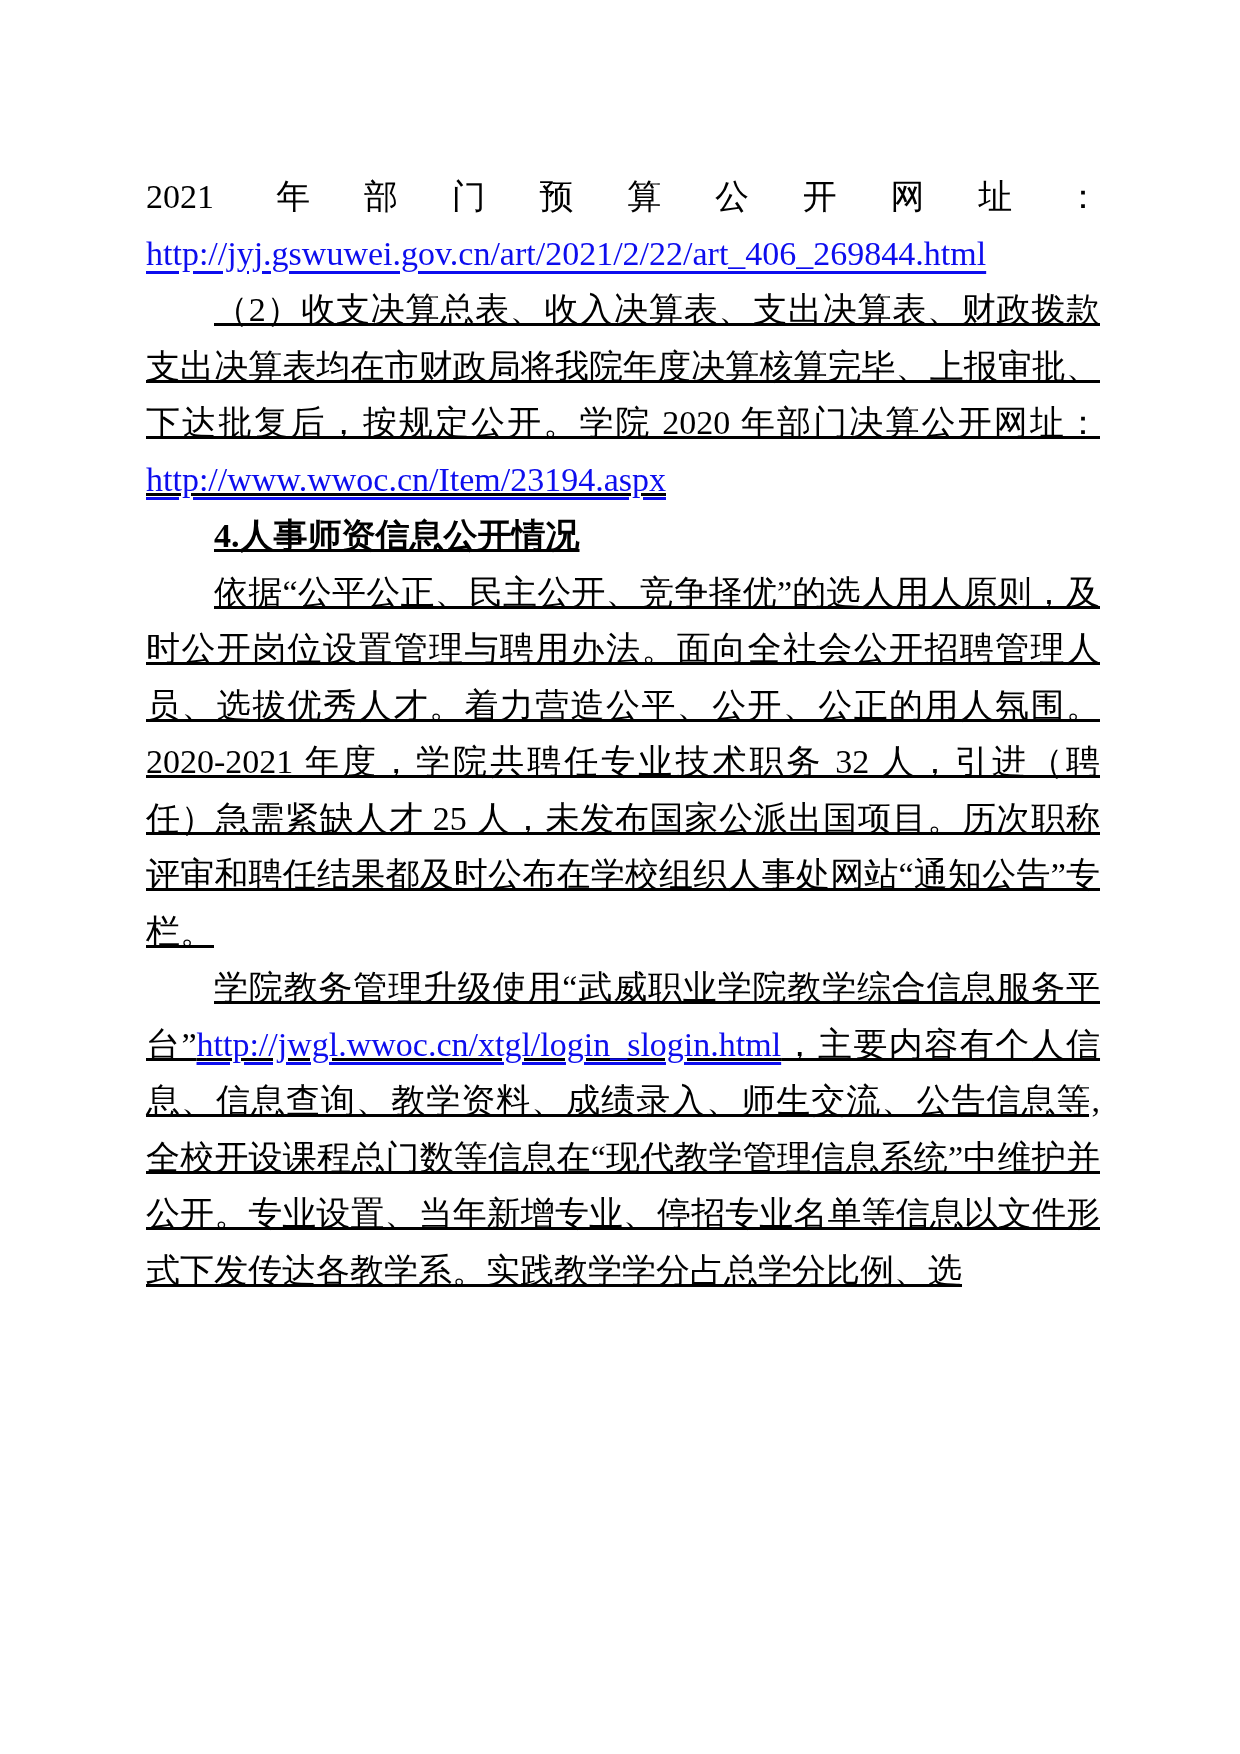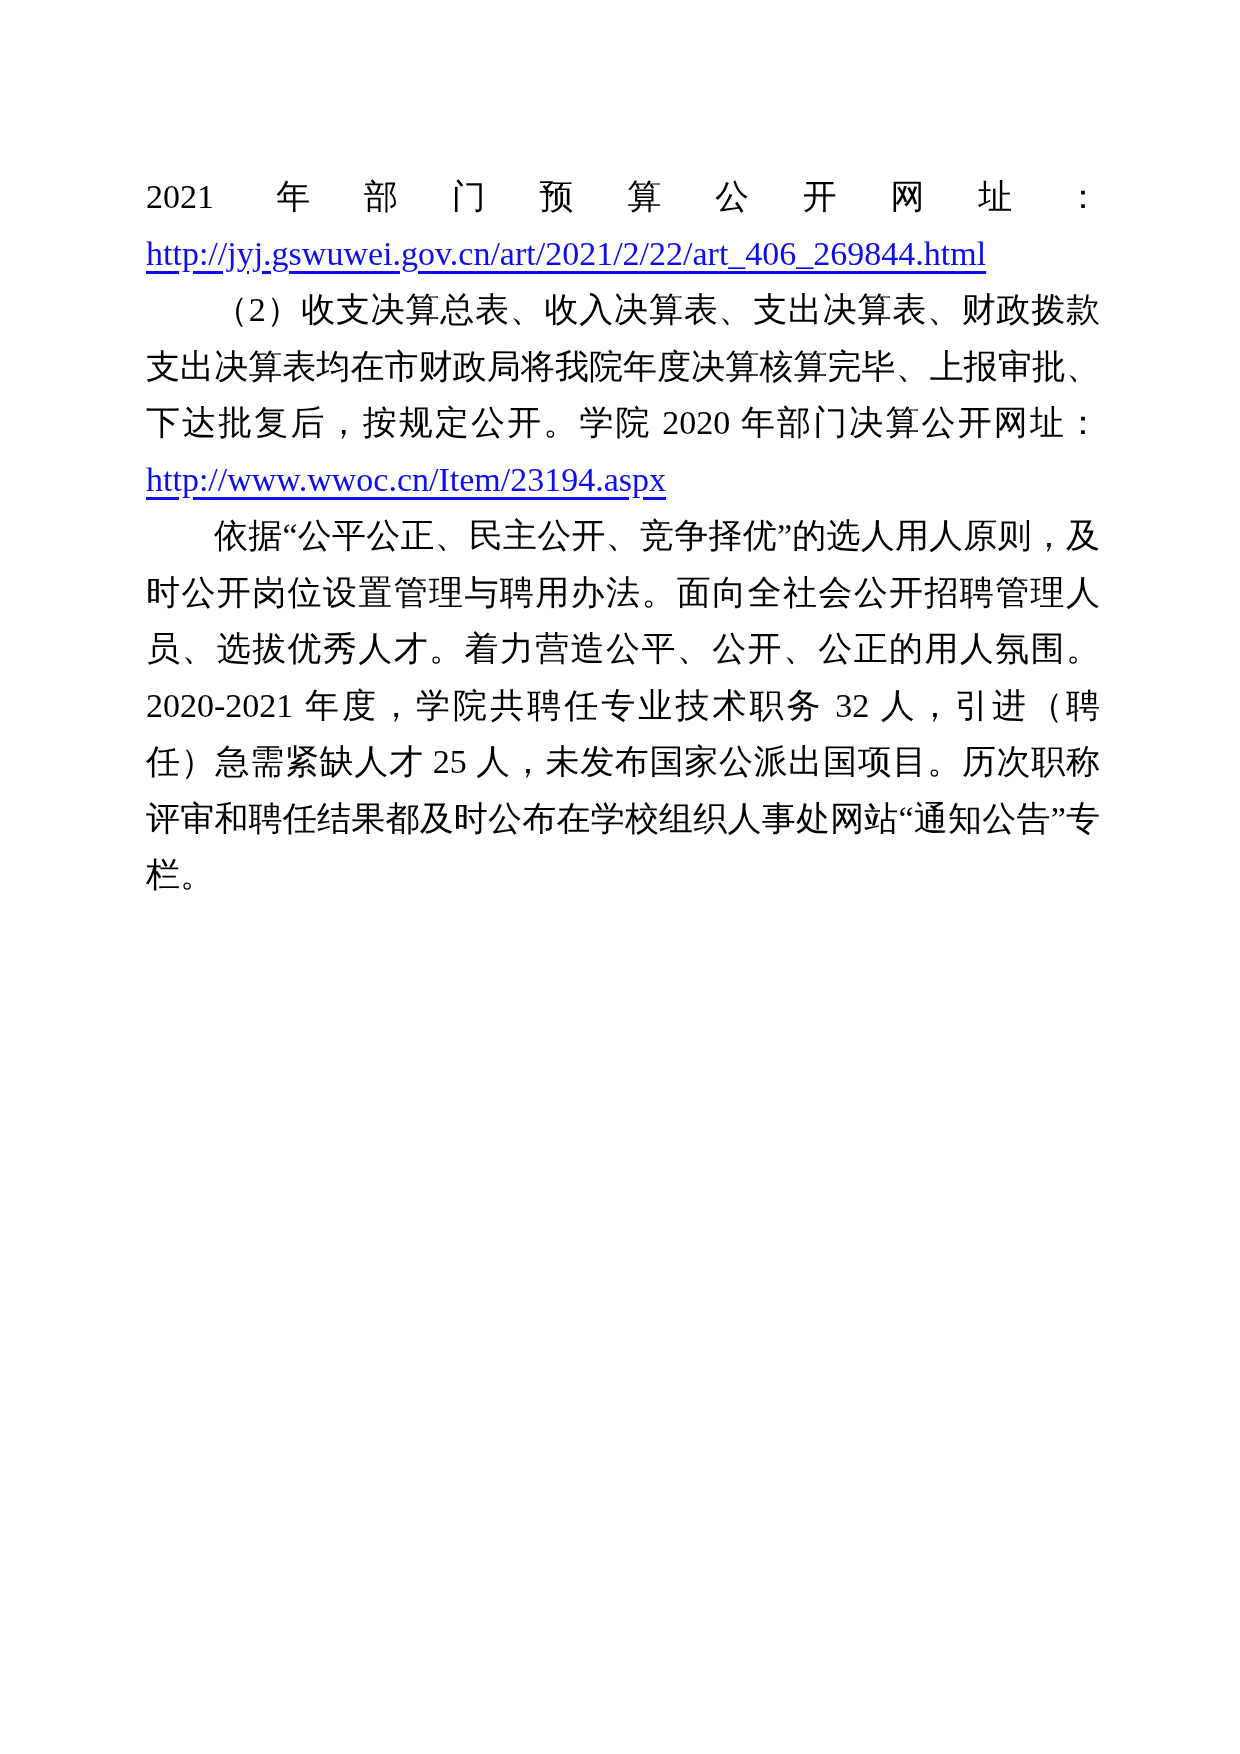--- a/index.html
+++ b/index.html
@@ -24,34 +24,37 @@
     margin: 0;
     font-size: 34px;
     line-height: 56.5px;
     color: var(--text-color, #000000);
     text-align: justify;
     overflow-wrap: break-word;
     word-break: normal;
   }
   .para.indent {
     text-indent: 2em;
+    text-decoration: underline;
   }
   .para.heading {
     font-weight: bold;
     text-align: left;
   }
   a.link {
     color: var(--link-color, #0000ee);
     text-decoration: underline;
     text-underline-offset: 6px;
     cursor: pointer;
   }
 </style>
 </head>
 <body style="background: rgb(255, 255, 255);">
 
 <main class="page">
   <div>
       <p class="para"><span>2021 年部门预算公开网址：</span><a class="link" href="#">http://jyj.gswuwei.gov.cn/art/2021/2/22/art_406_269844.html</a></p>
       <p class="para indent"><span>（2）收支决算总表、收入决算表、支出决算表、财政拨款支出决算表均在市财政局将我院年度决算核算完毕、上报审批、下达批复后，按规定公开。学院 2020 年部门决算公开网址：</span><a class="link" href="#">http://www.wwoc.cn/Item/23194.aspx</a></p>
+      <p class="para indent heading"><span>4.人事师资信息公开情况</span></p>
       <p class="para indent"><span>依据“公平公正、民主公开、竞争择优”的选人用人原则，及时公开岗位设置管理与聘用办法。面向全社会公开招聘管理人员、选拔优秀人才。着力营造公平、公开、公正的用人氛围。2020-2021 年度，学院共聘任专业技术职务 32 人，引进（聘任）急需紧缺人才 25 人，未发布国家公派出国项目。历次职称评审和聘任结果都及时公布在学校组织人事处网站“通知公告”专栏。</span></p>
+      <p class="para indent"><span>学院教务管理升级使用“武威职业学院教学综合信息服务平台”</span><a class="link" href="#">http://jwgl.wwoc.cn/xtgl/login_slogin.html</a><span>，主要内容有个人信息、信息查询、教学资料、成绩录入、师生交流、公告信息等,全校开设课程总门数等信息在“现代教学管理信息系统”中维护并公开。专业设置、当年新增专业、停招专业名单等信息以文件形式下发传达各教学系。实践教学学分占总学分比例、选</span></p>
     </div>
 </main>
 
 </body></html>

